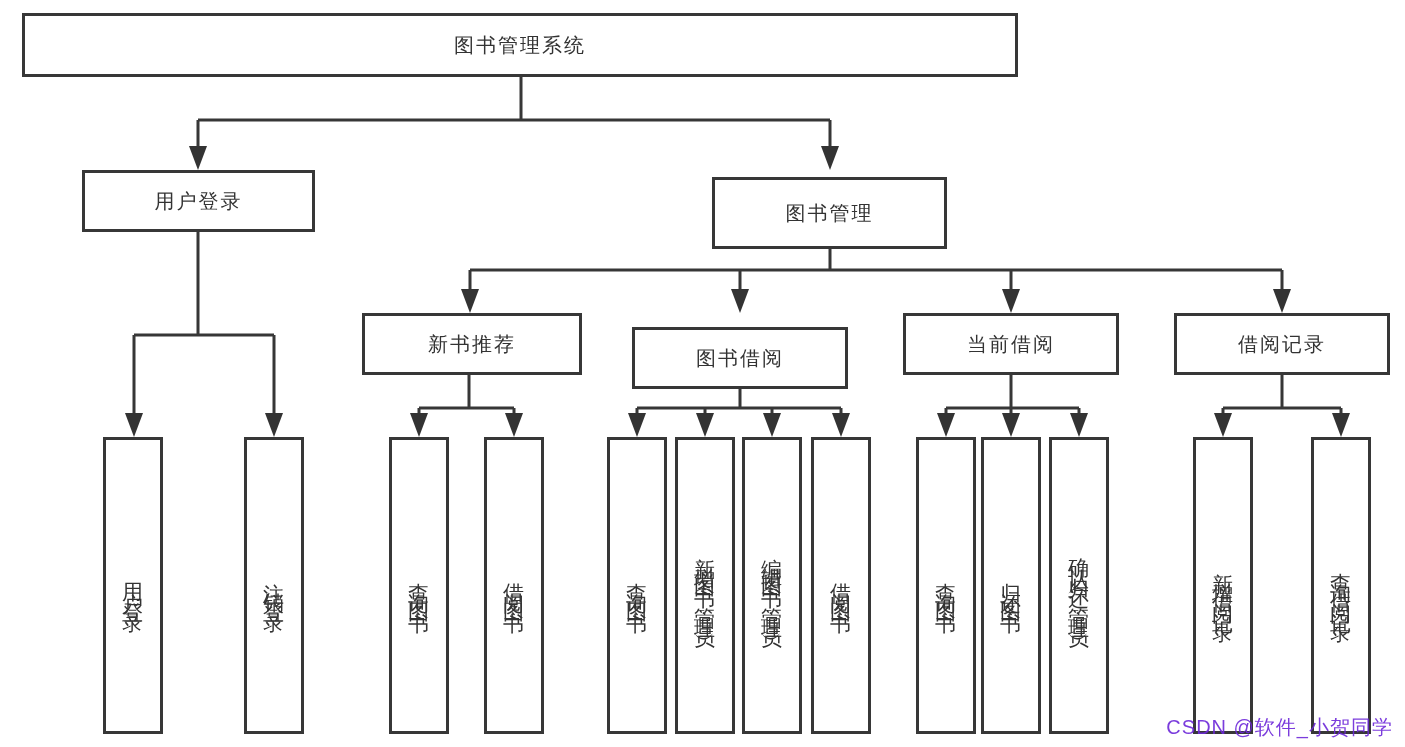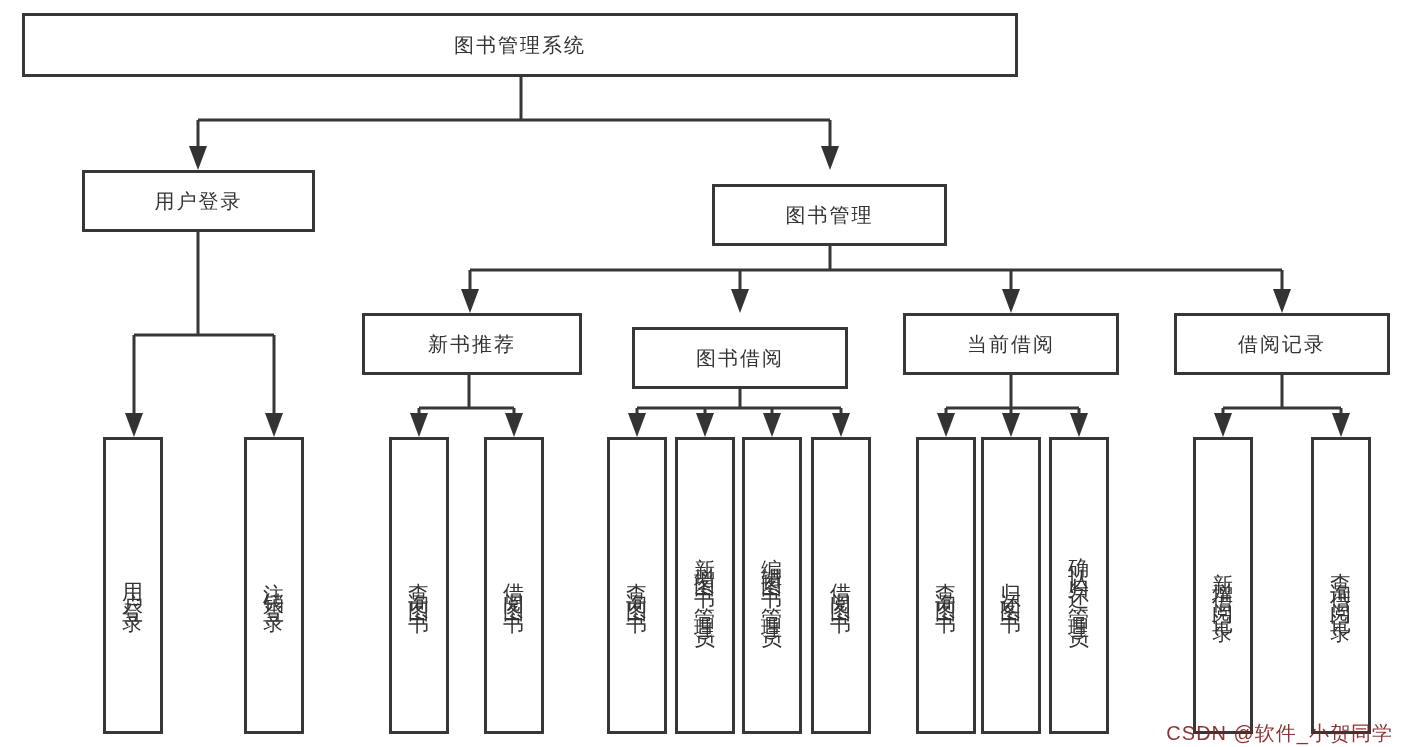--- a/index.html
+++ b/index.html
@@ -37,23 +37,23 @@
     writing-mode: vertical-rl;
     text-orientation: mixed;
     font-size: 21px;
     letter-spacing: 10px;
     line-height: 1;
     white-space: normal;
   }
   .watermark {
     position: absolute;
     right: 12px;
-    bottom: 0;
+    bottom: 6px;
     font-size: 20px;
-    color: #7f1d1d;
+    color: #6d28d9;
     opacity: 0.9;
     letter-spacing: 1px;
     z-index: 5;
   }
 </style>
 </head>
 <body>
 
 <div class="stage">
 
@@ -104,21 +104,21 @@
     </g>
   </svg>
 
   <div class="node" style="left:22px;top:13px;width:996px;height:64px">
     <span class="lbl">图书管理系统</span>
   </div>
 
   <div class="node" style="left:82px;top:170px;width:233px;height:62px">
     <span class="lbl">用户登录</span>
   </div>
-  <div class="node" style="left:712px;top:184px;width:235px;height:62px">
+  <div class="node" style="left:712px;top:177px;width:235px;height:72px">
     <span class="lbl">图书管理</span>
   </div>
 
   <div class="node" style="left:362px;top:313px;width:220px;height:62px">
     <span class="lbl">新书推荐</span>
   </div>
   <div class="node" style="left:632px;top:327px;width:216px;height:62px">
     <span class="lbl">图书借阅</span>
   </div>
   <div class="node" style="left:903px;top:313px;width:216px;height:62px">

